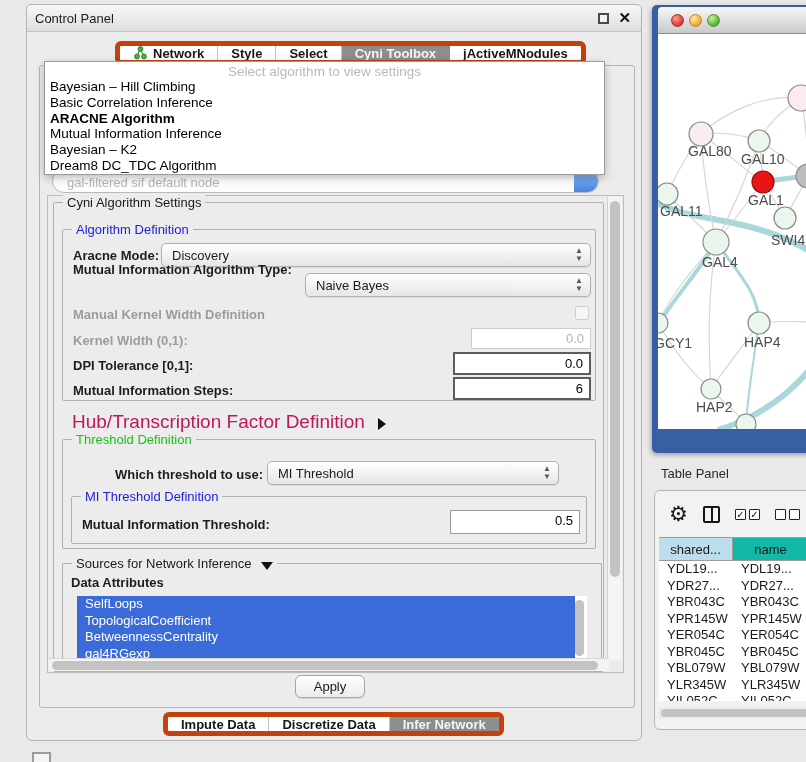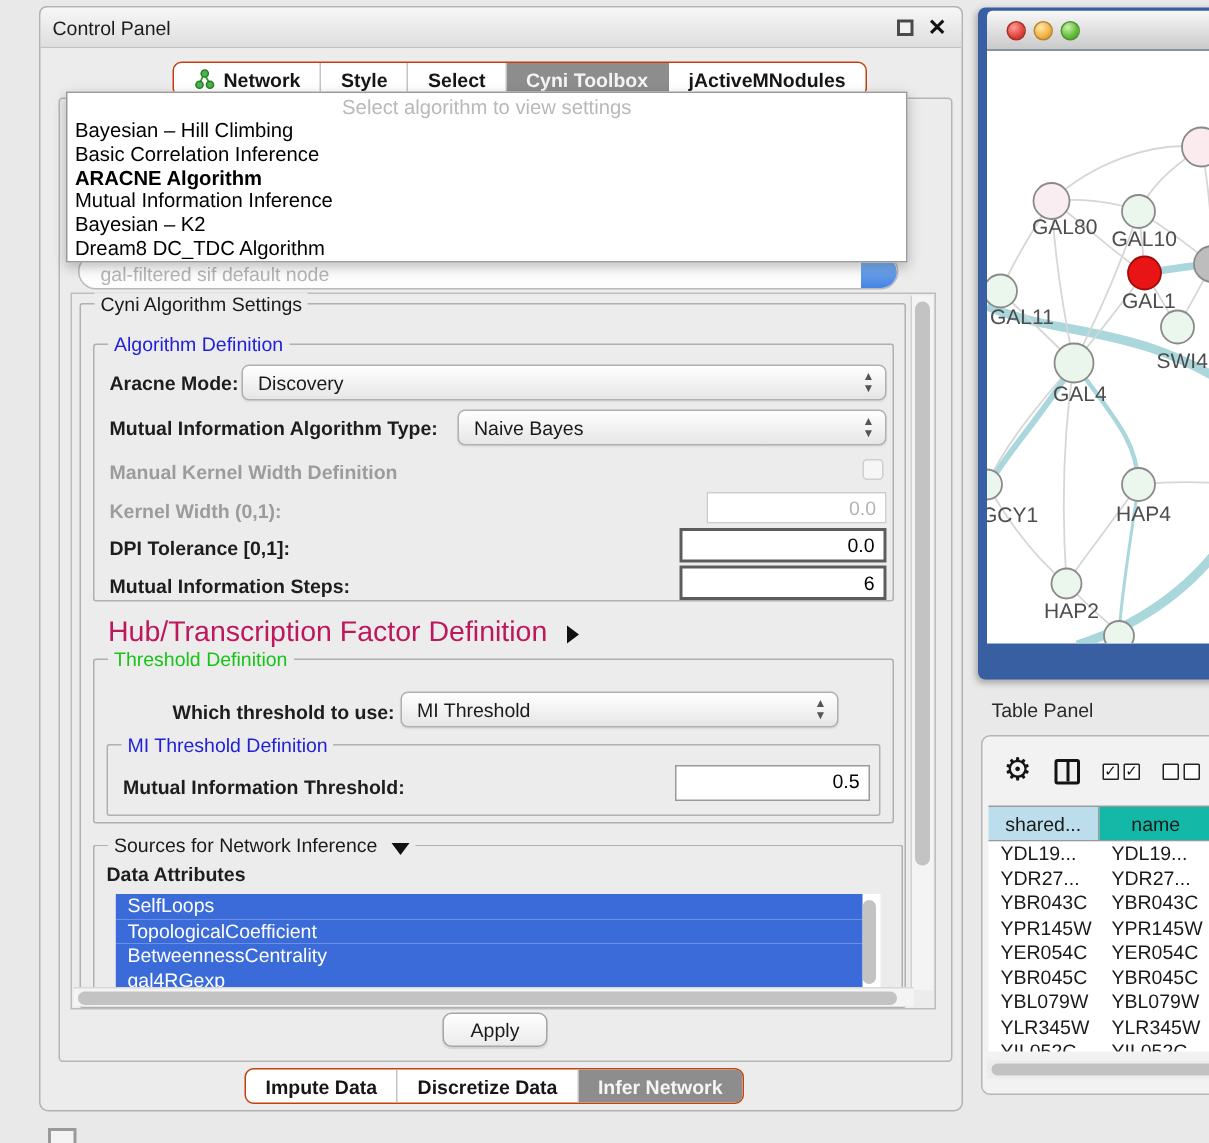--- a/index.html
+++ b/index.html
@@ -25,21 +25,21 @@
   .cp-title { position:absolute; left:8px; top:6px; font-size:13px; color:#1c1c1c; }
   .cp-float {
     position:absolute; right:32px; top:8px; width:11px; height:11px;
     border:2px solid #4a4a4a; background:#f2f2f2;
   }
   .cp-close { position:absolute; right:10px; top:4px; font-size:15px; font-weight:bold; color:#111; }
 
   
   .seg-bar {
     position:absolute; display:flex; align-items:stretch;
-    background:#ffffff; border:1px solid #c2410c; border-radius:6px;
+    background:#ffffff; border:5px solid #c2410c; border-radius:6px;
     height:24px; overflow:hidden; font-size:13px; font-weight:bold;
   }
   .seg {
     display:flex; align-items:center; padding:0 13px; color:#161616;
     border-right:1px solid #c4c4c4; white-space:nowrap;
   }
   .seg:last-child { border-right:none; }
   .seg.sel { background:var(--tab-gray); color:#f5f5f5; border-right-color:var(--tab-gray); }
   .top-tabs { left:88px; top:36px; }
   .bottom-tabs { left:136px; top:707px; }
@@ -254,21 +254,21 @@
 
         <div class="group" style="left:8px; top:26px; width:534px; height:172px;">
           <span class="glabel blue">Algorithm Definition</span>
 
           <span class="flabel" style="left:10px; top:18px;">Aracne Mode:</span>
           <div class="combo" style="left:98px; top:13px; width:430px;">
             <span>Discovery</span>
             <span class="arrows">▲<br>▼</span>
           </div>
 
-          <span class="flabel" style="left:10px; top:48px;">Mutual Information Algorithm Type:</span>
+          <span class="flabel" style="left:10px; top:32px;">Mutual Information Algorithm Type:</span>
           <div class="combo" style="left:242px; top:43px; width:286px;">
             <span>Naive Bayes</span>
             <span class="arrows">▲<br>▼</span>
           </div>
 
           <span class="flabel dis" style="left:10px; top:77px;">Manual Kernel Width Definition</span>
           <span class="checkbox" style="left:512px; top:76px;"></span>
 
           <span class="flabel dis" style="left:10px; top:103px;">Kernel Width (0,1):</span>
           <span class="tfield dis" style="left:408px; top:98px; width:120px; height:21px;">0.0</span>

